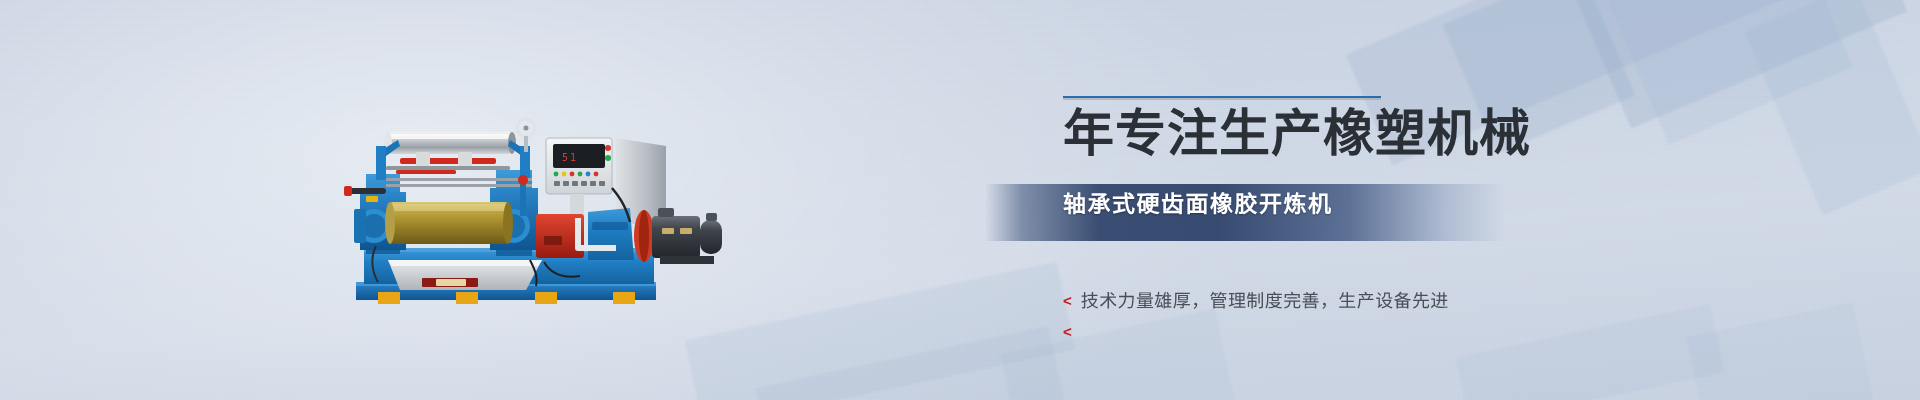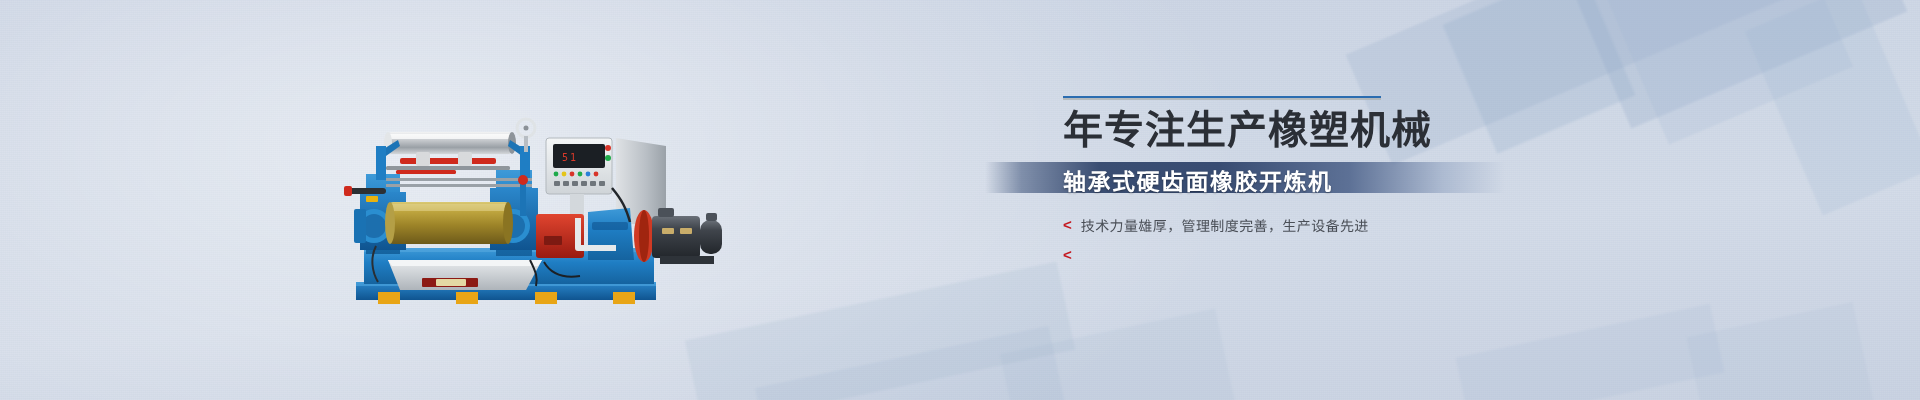--- a/index.html
+++ b/index.html
@@ -90,34 +90,34 @@
     position: absolute;
     left: 0; top: 2px;
     width: 100%;
     height: 2px;
     background: rgba(170,175,175,0.75);
   }
 
   .headline {
     margin: 9px 0 0 0;
     padding-left: 63px;
-    font-family: Liberation Serif, serif;
-    font-size: 40px;
+    font-family: Liberation Mono, monospace;
+    font-size: 51px;
     line-height: 1.12;
     letter-spacing: 1px;
     color: #2b2f36;
     white-space: nowrap;
   }
 
   .subtitle-bar {
     position: relative;
-    margin-top: 8px;
+    margin-top: 18px;
     margin-left: -15px;
     width: 520px;
-    height: 31px;
+    height: 57px;
     background: linear-gradient(90deg,
       rgba(60,84,124,0.00) 0%,
       rgba(58,80,120,0.55) 7%,
       rgba(50,70,108,0.95) 22%,
       rgba(56,76,114,1) 45%,
       rgba(83,104,143,0.92) 70%,
       rgba(130,150,184,0.45) 88%,
       rgba(160,178,206,0.0) 100%);
   }
   .subtitle-bar .sub-text {
@@ -147,23 +147,24 @@
   }
   .bullet-mark {
     color: #c51820;
     font-size: 15px;
     font-weight: bold;
     margin-right: 9px;
     line-height: 1;
     transform: translateY(-1px);
   }
   .bullet-text {
-    font-size: 14px;
+    font-size: 18px;
     color: #4a4f57;
     letter-spacing: 0.4px;
+    margin-top: 23px;
   }
 </style>
 </head>
 <body>
 
 <div class="banner">
 
   <div class="grain"></div>
 
   <div class="deco">

